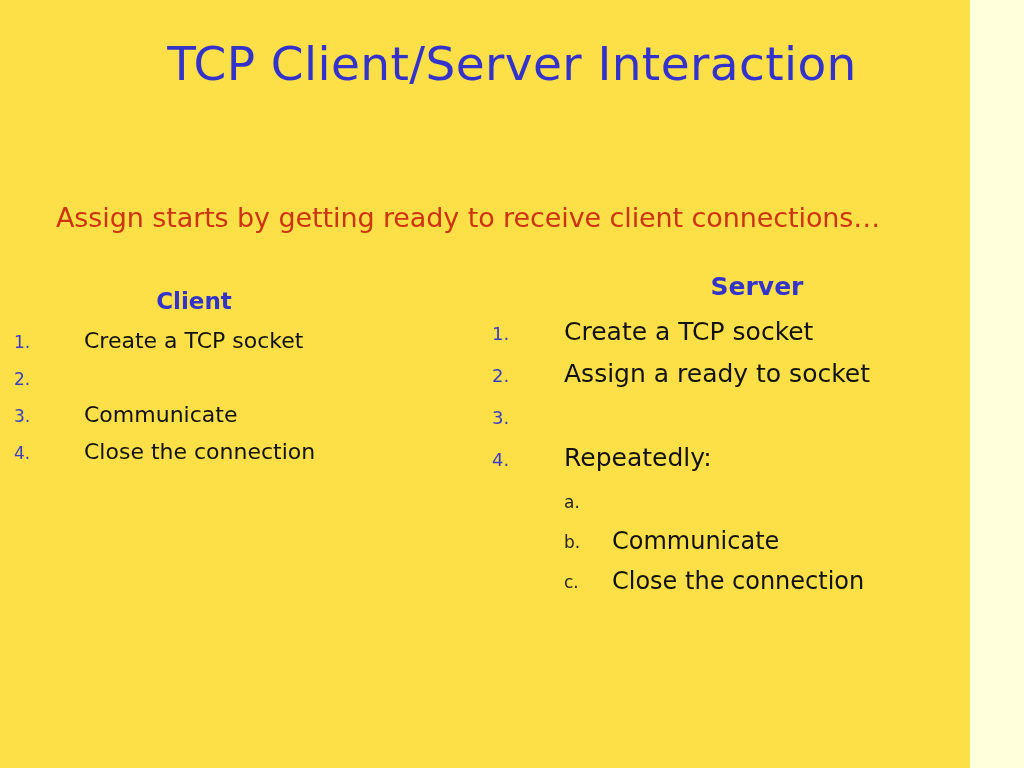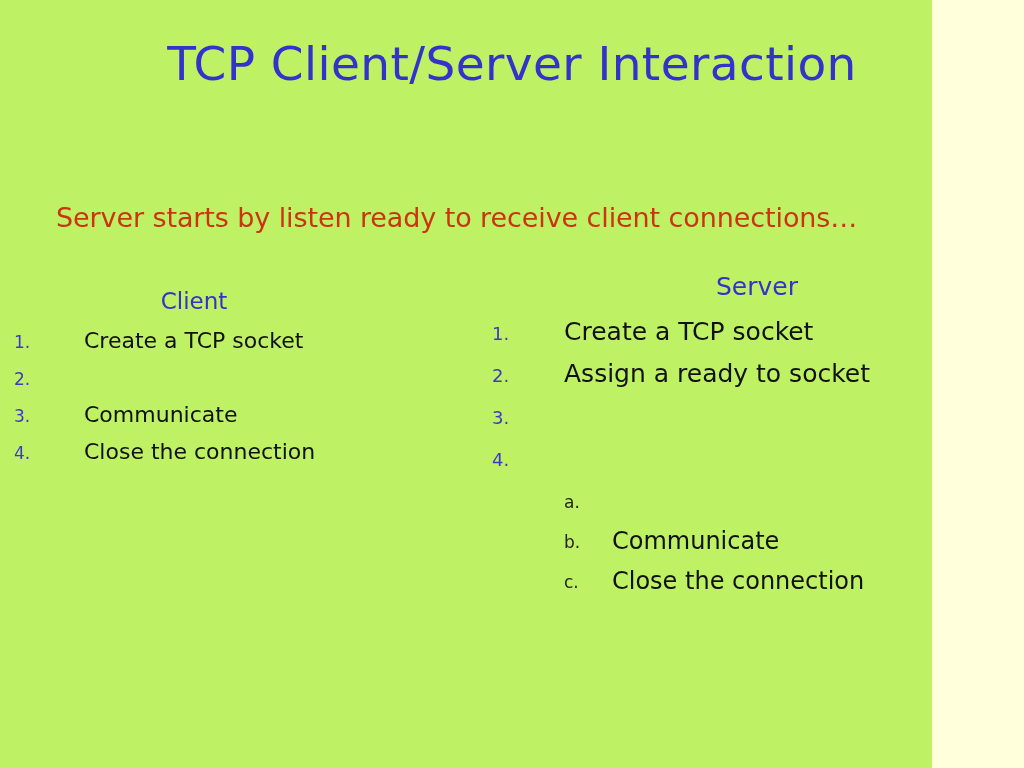--- a/index.html
+++ b/index.html
@@ -11,21 +11,22 @@
     width: 1024px;
     height: 768px;
     background: #ffffdc;
     font-family: "DejaVu Sans", sans-serif;
     overflow: hidden;
   }
   .slide {
     position: relative;
     width: 932px;
     height: 768px;
-    background: #bef264;
+    background: #fde047;
+    padding-left: 38px;
   }
 
   
   .slide-title {
     position: absolute;
     left: 0;
     top: 36px;
     width: 1024px;
     text-align: center;
     color: #3333cc;
@@ -61,21 +62,21 @@
   }
   .col-server {
     left: 492px;
     top: 272px;
     width: 470px;
   }
 
   .col-heading {
     color: #3333cc;
     font-family: "DejaVu Sans", sans-serif;
-    font-weight: 400;
+    font-weight: 700;
     white-space: nowrap;
   }
   .col-client .col-heading {
     font-size: 23px;
     text-align: center;
     padding-left: 10px;
   }
   .col-server .col-heading {
     font-size: 25px;
     text-align: center;
@@ -173,21 +174,21 @@
     color: #111111;
   }
 </style>
 </head>
 <body>
 
 <div class="slide">
 
   <div class="slide-title">TCP Client/Server Interaction</div>
 
-  <div class="slide-subtitle">Server starts by listen ready to receive client connections…</div>
+  <div class="slide-subtitle">Assign starts by getting ready to receive client connections…</div>
 
   <div class="column col-client">
     <div class="col-heading">Client</div>
 
     <ol class="steps">
       <li class="step">
         <span class="marker">1.</span>
         <span class="step-text">Create a TCP socket</span>
       </li>
       <li class="step">
@@ -214,20 +215,21 @@
       </li>
       <li class="step">
         <span class="marker">2.</span>
         <span class="step-text">Assign a ready to socket</span>
       </li>
       <li class="step">
         <span class="marker">3.</span>
       </li>
       <li class="step">
         <span class="marker">4.</span>
+        <span class="step-text">Repeatedly:</span>
       </li>
     </ol>
 
     <ol class="substeps">
       <li class="substep">
         <span class="marker">a.</span>
       </li>
       <li class="substep">
         <span class="marker">b.</span>
         <span class="step-text">Communicate</span>

